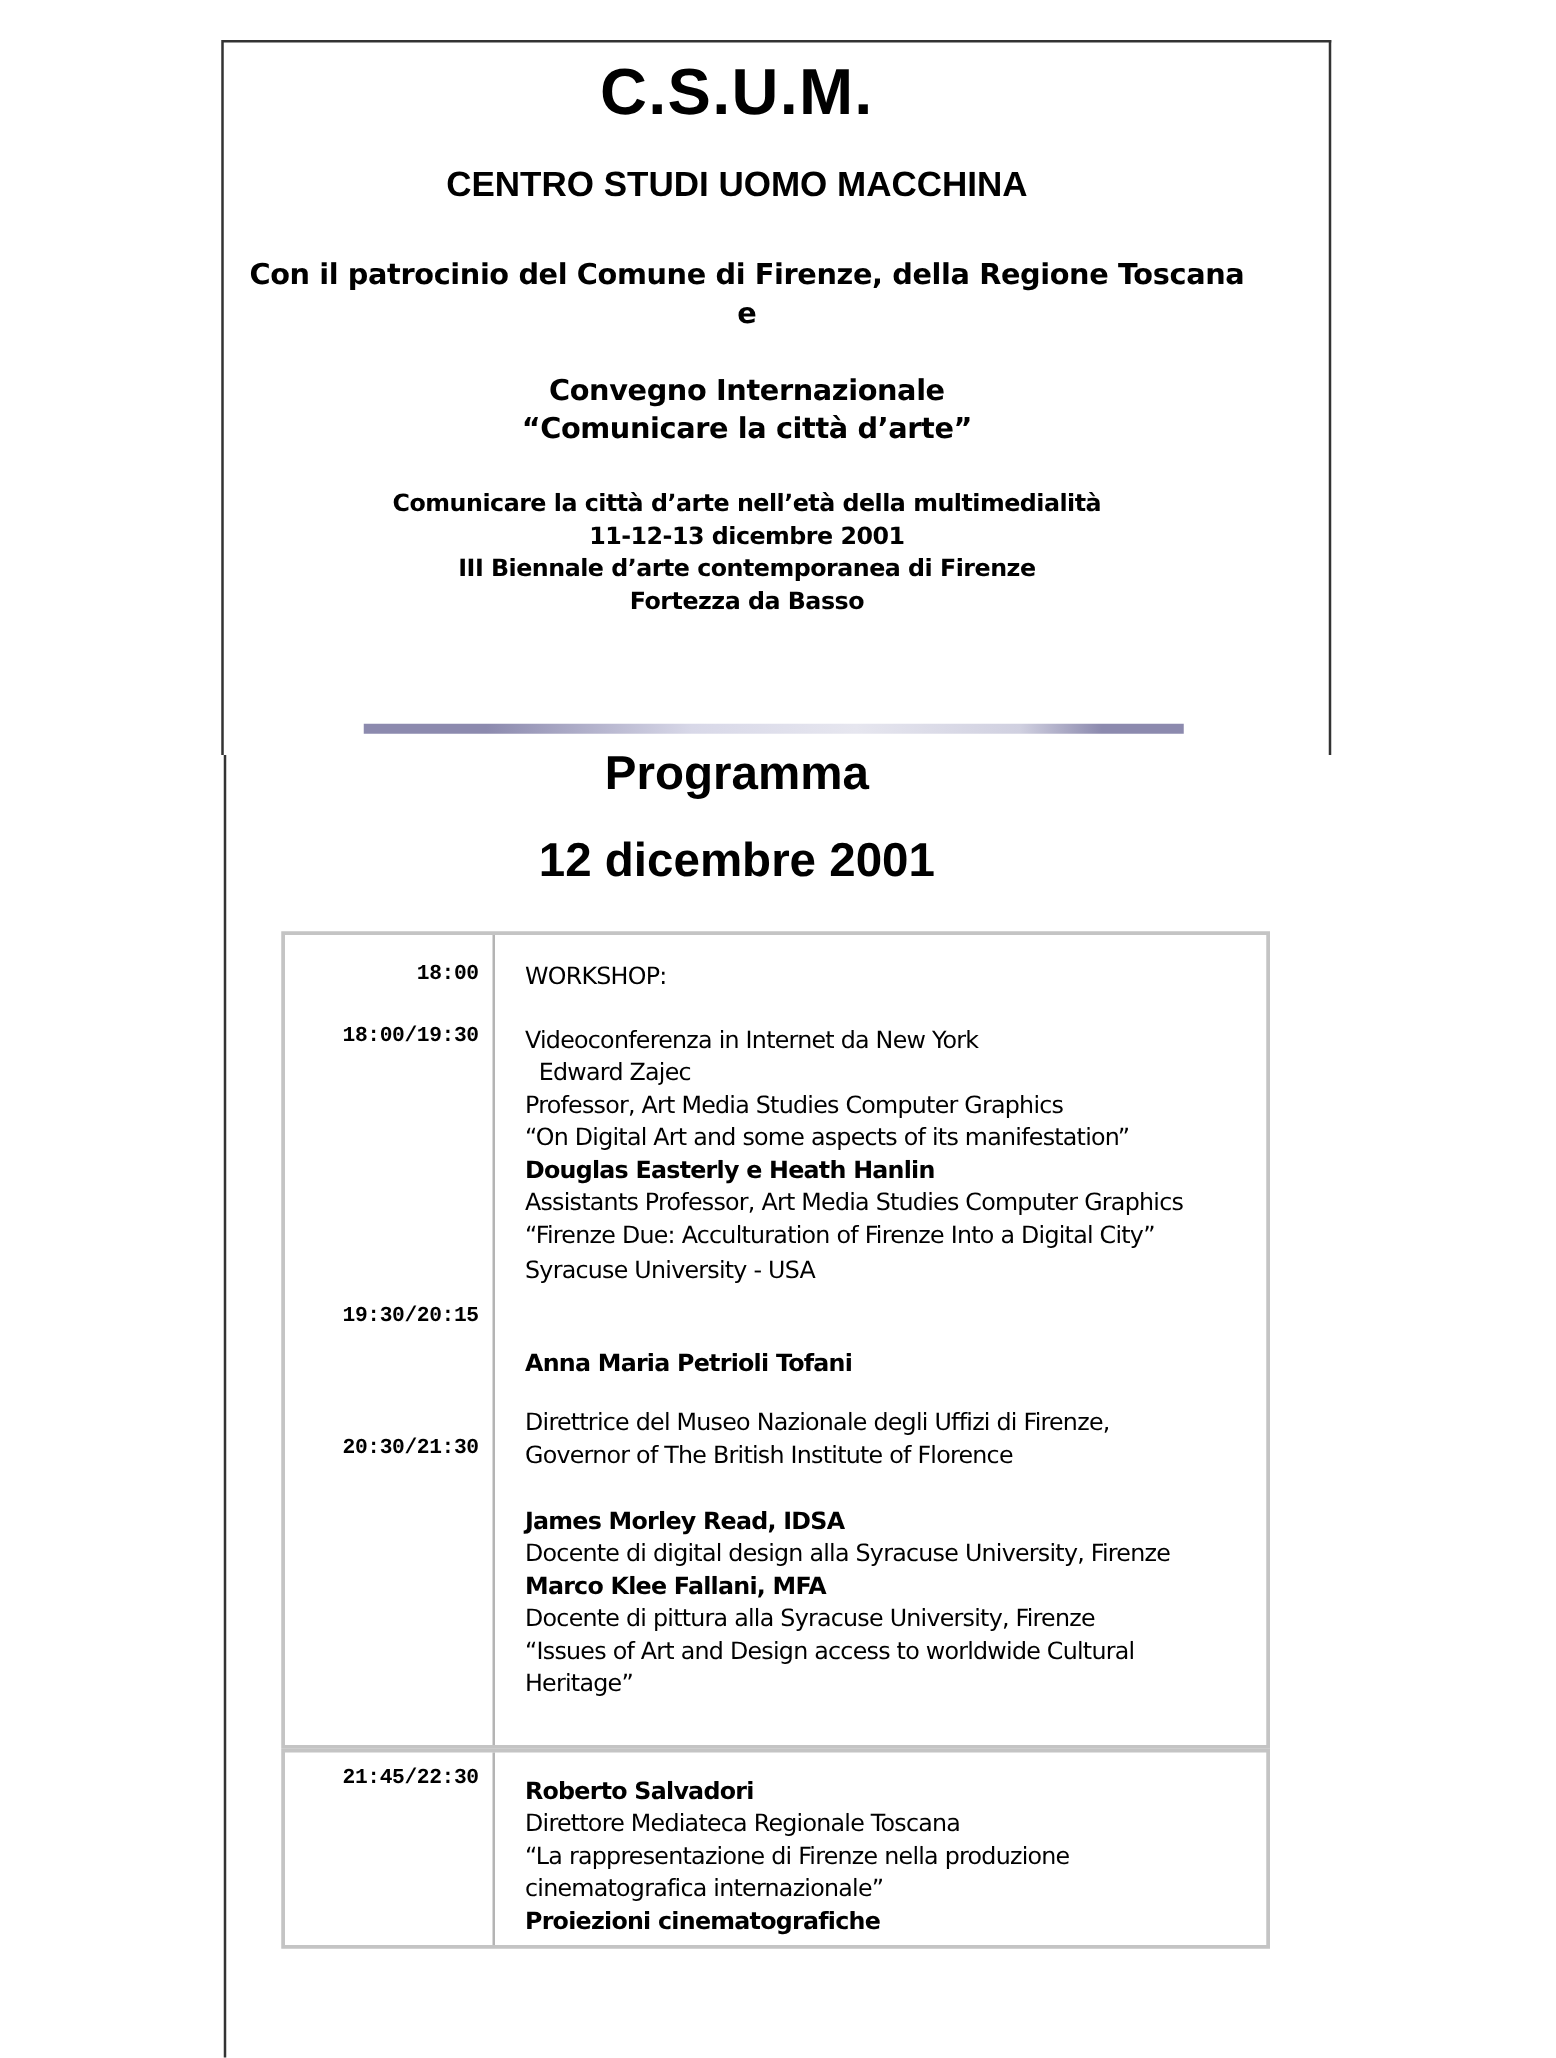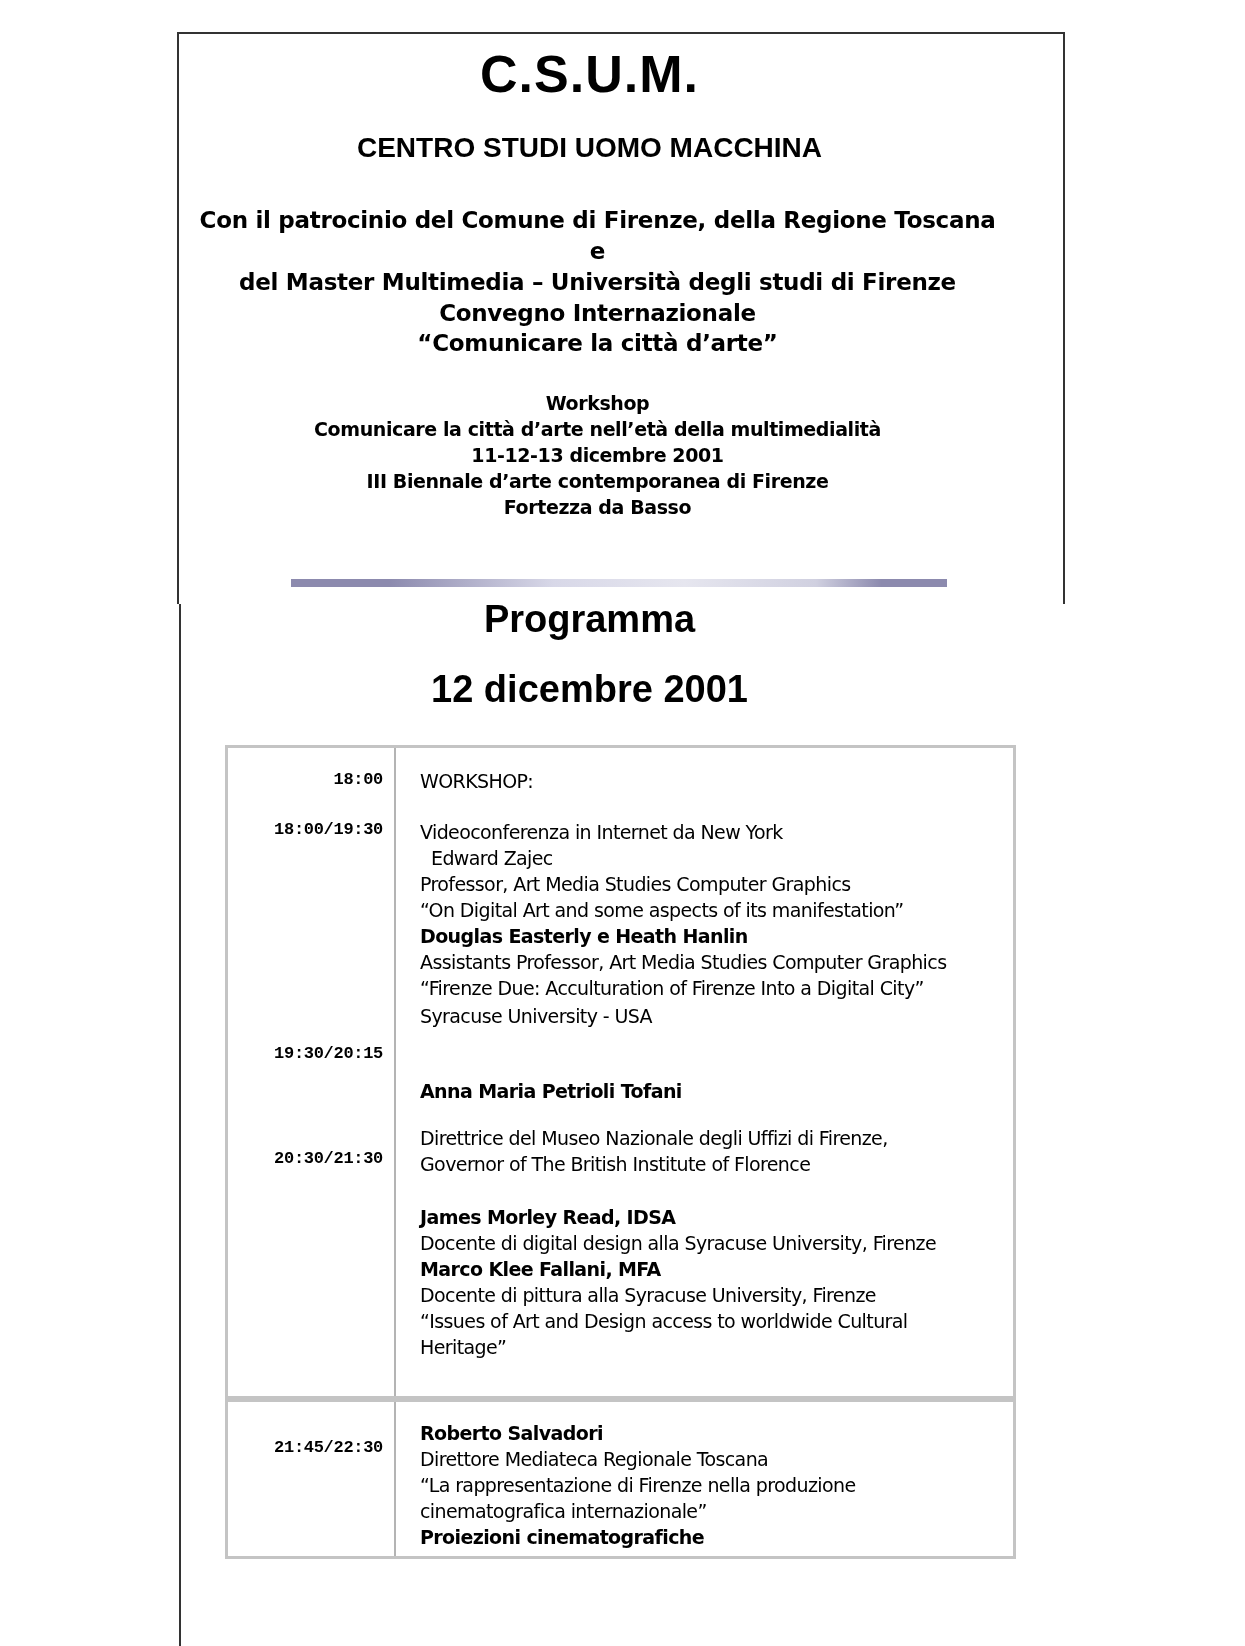--- a/index.html
+++ b/index.html
@@ -39,30 +39,28 @@
 <div class="frame-top"></div>
 <div class="frame-left-upper"></div>
 <div class="frame-left-lower"></div>
 <div class="frame-right-upper"></div>
 
 <div class="center logo">C.S.U.M.</div>
 <div class="center org">CENTRO STUDI UOMO MACCHINA</div>
 
 <div class="center patron">
   <span class="line">Con il patrocinio del Comune di Firenze, della Regione Toscana e</span>
-  <span class="line">del Master Multimedia – Università degli studi di Firenze</span>
 </div>
 
 <div class="center conv">
   <span class="line">Convegno Internazionale</span>
   <span class="line">“Comunicare la città d’arte”</span>
 </div>
 
 <div class="center work">
-  <span class="line">Workshop</span>
   <span class="line">Comunicare la città d’arte nell’età della multimedialità</span>
   <span class="line">11-12-13 dicembre 2001</span>
   <span class="line">III Biennale d’arte contemporanea di Firenze</span>
   <span class="line">Fortezza da Basso</span>
 </div>
 
 <div class="divider"></div>
 
 <div class="center prog-title">Programma</div>
 <div class="center prog-date">12 dicembre 2001</div>
@@ -89,19 +87,19 @@
   <div class="txt" style="top:456px; font-weight:bold;">James Morley Read, IDSA</div>
   <div class="txt" style="top:482px;">Docente di digital design alla Syracuse University, Firenze</div>
   <div class="txt" style="top:508px; font-weight:bold;">Marco Klee Fallani, MFA</div>
   <div class="txt" style="top:534px;">Docente di pittura alla Syracuse University, Firenze</div>
   <div class="txt" style="top:560px;">“Issues of Art and Design access to worldwide Cultural</div>
   <div class="txt" style="top:586px;">Heritage”</div>
 </div>
 
 <div class="sched block2">
   <div class="vline"></div>
-  <div class="time" style="top:36px;">21:45/22:30</div>
+  <div class="time" style="top:11px;">21:45/22:30</div>
   <div class="txt" style="top:18px; font-weight:bold;">Roberto Salvadori</div>
   <div class="txt" style="top:44px;">Direttore Mediateca Regionale Toscana</div>
   <div class="txt" style="top:70px;">“La rappresentazione di Firenze nella produzione</div>
   <div class="txt" style="top:96px;">cinematografica internazionale”</div>
   <div class="txt" style="top:122px; font-weight:bold;">Proiezioni cinematografiche</div>
 </div>
 
 </body></html>

